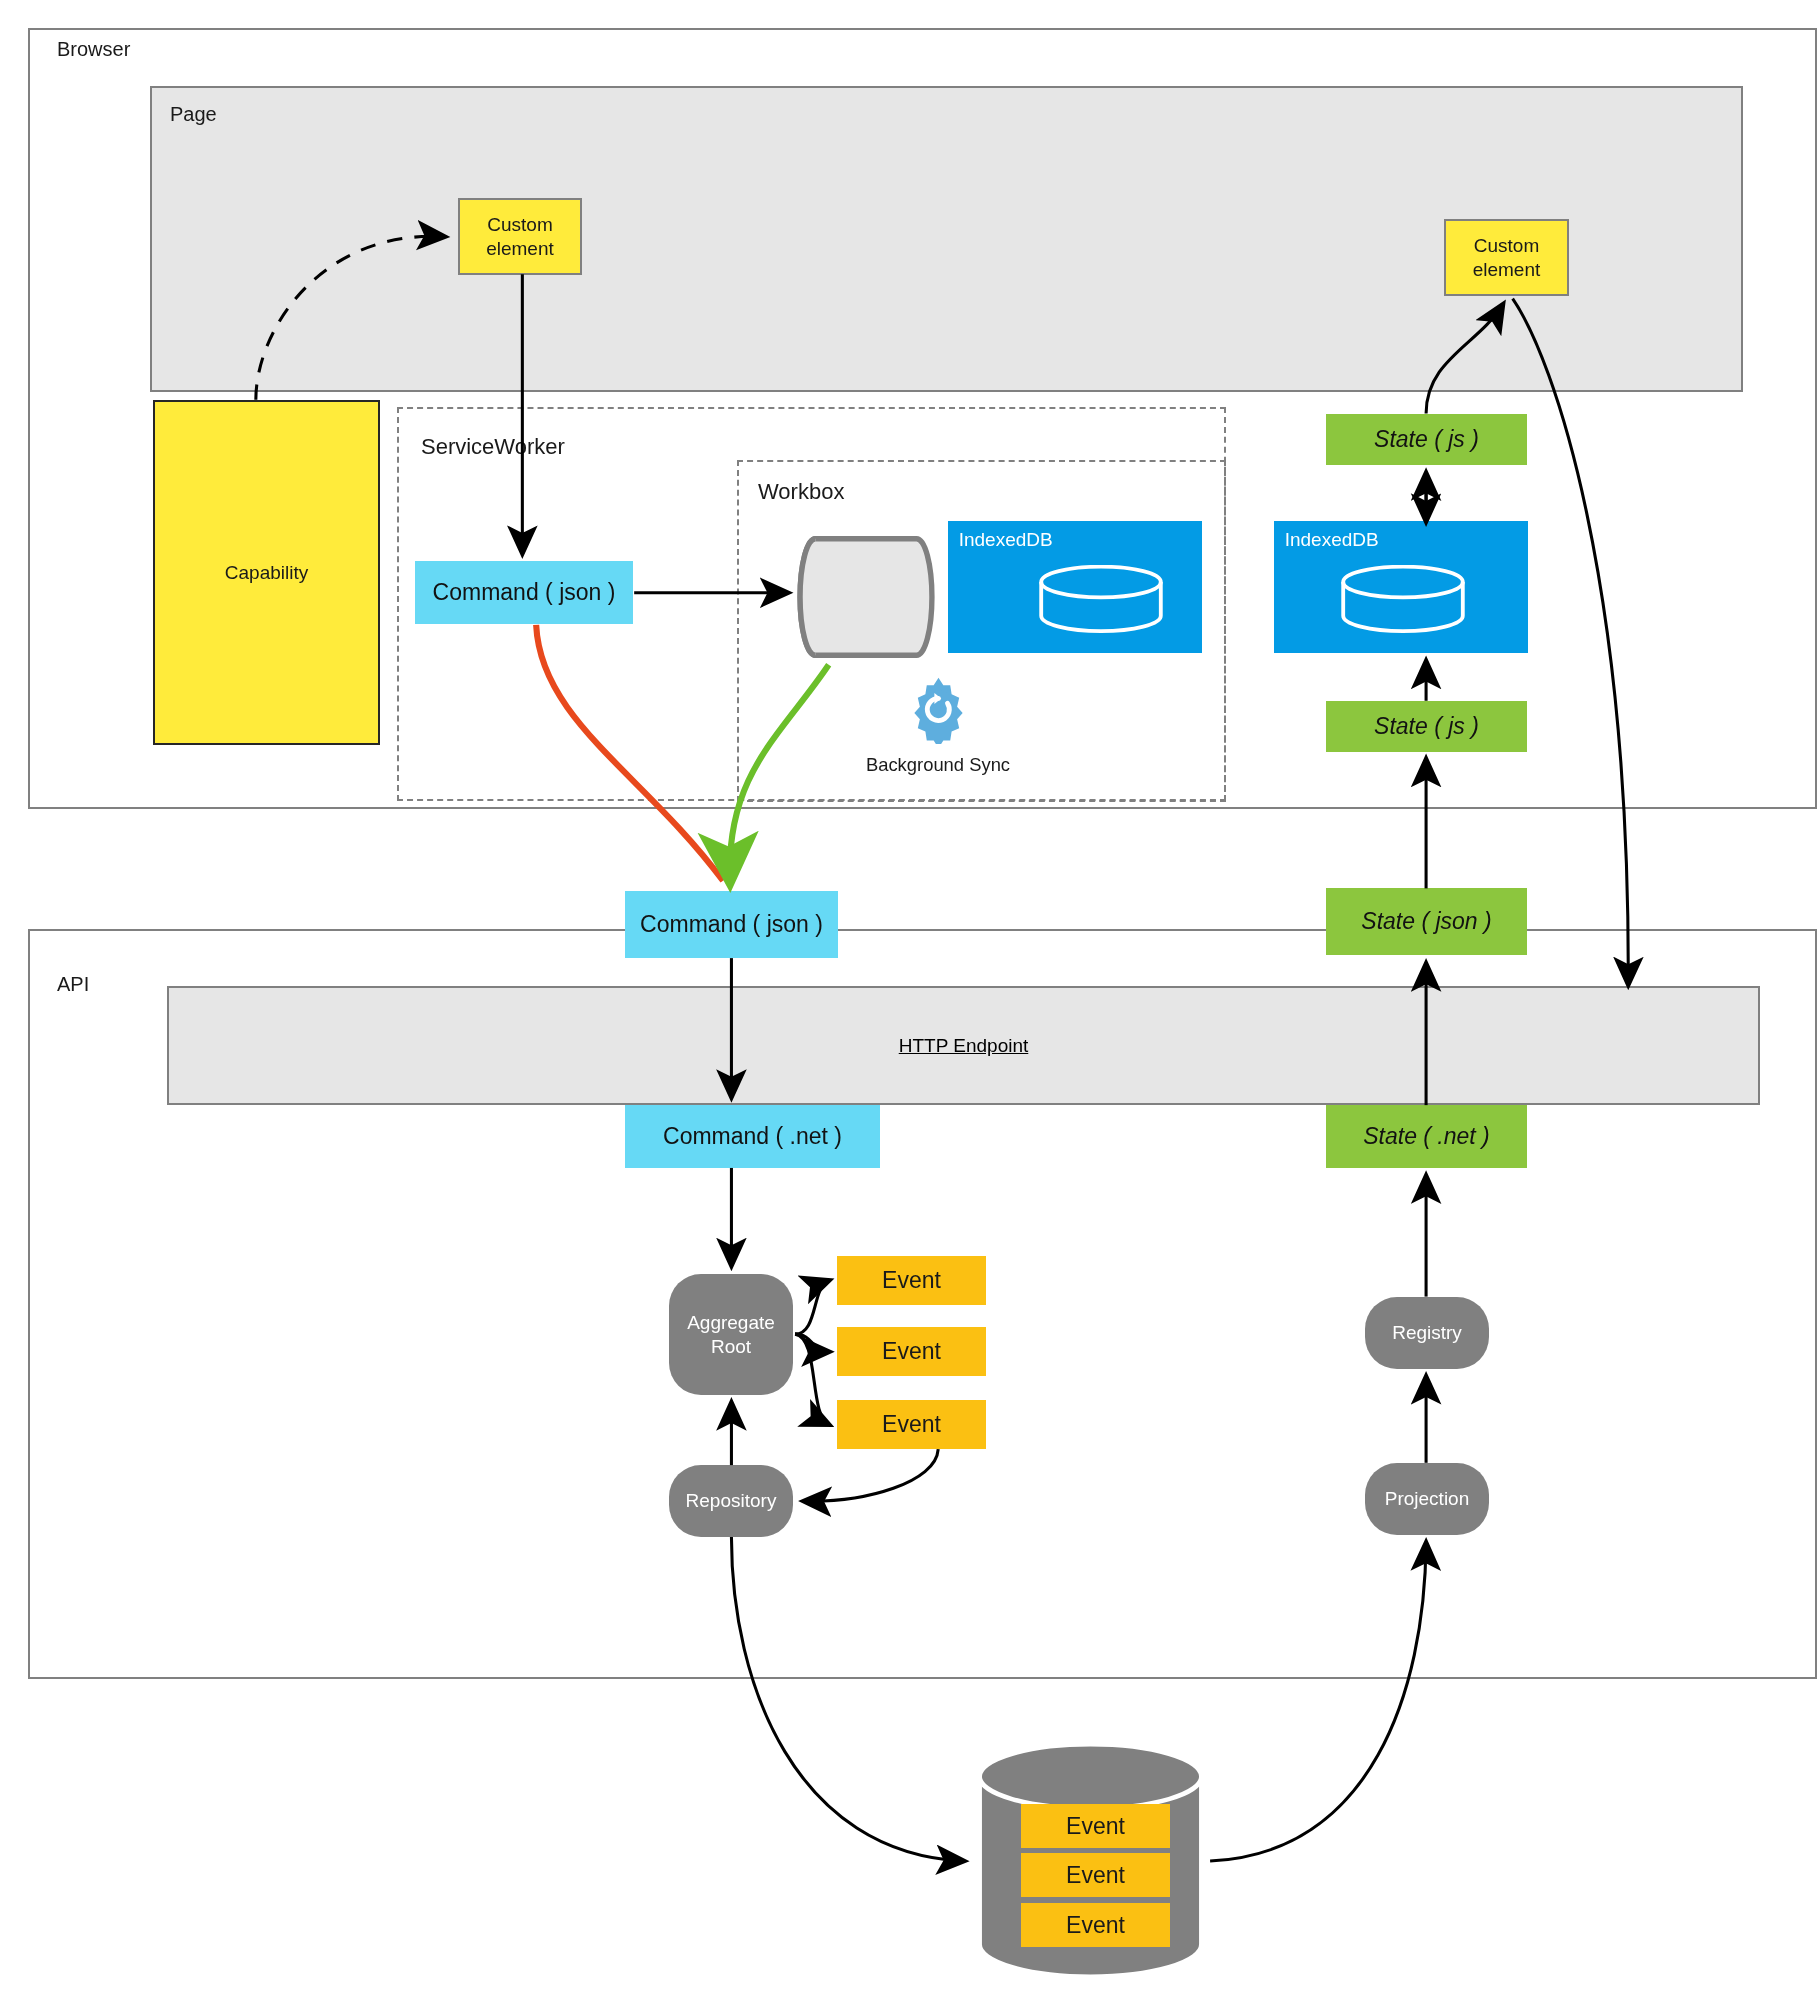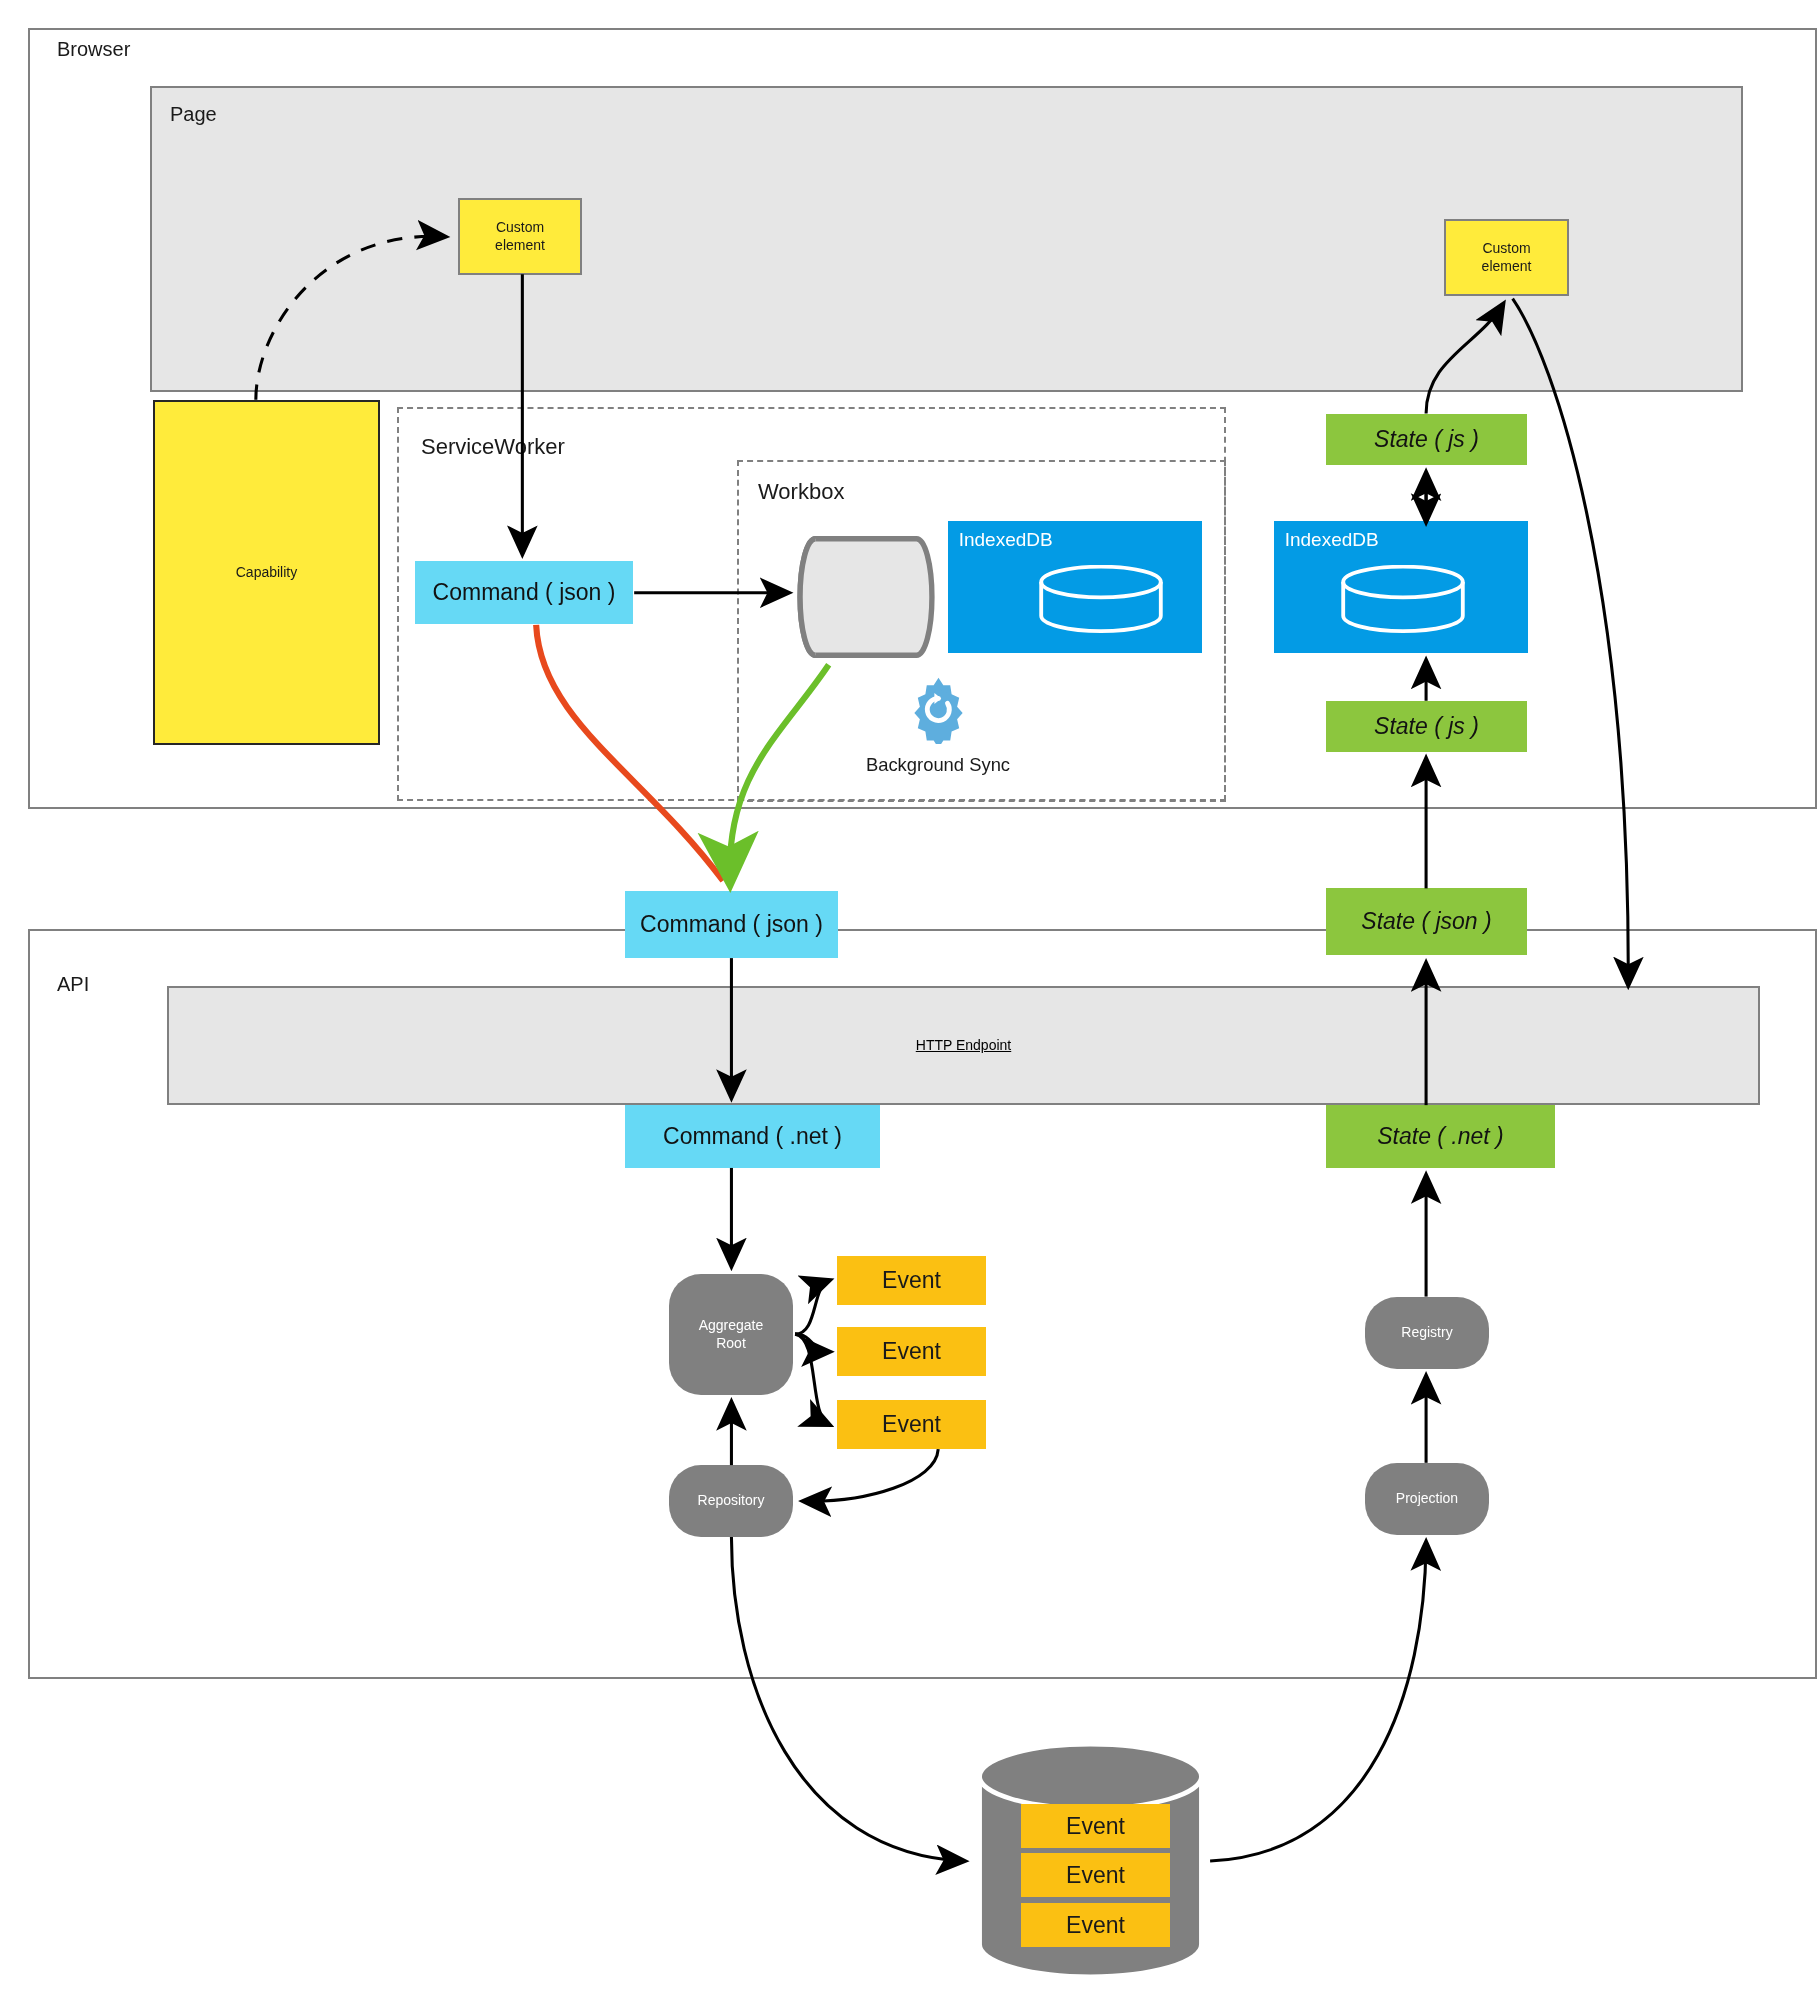--- a/index.html
+++ b/index.html
@@ -15,21 +15,21 @@
   .yellow-plain{background:#ffeb3b;border:2.3px solid #262626;color:#1a1a1a;}
   .cyan{background:#66d9f5;color:#121212;}
   .green{background:#8cc63e;color:#121212;font-style:italic;}
   .gray-node{background:#808080;color:#ffffff;border-radius:32px;}
   .amber{background:#fbc012;color:#1a1a1a;}
   .idb{background:#039be5;color:#ffffff;text-align:center;}
   .idb-label{position:absolute;left:10.7px;top:7.7px;font-size:19px;color:#ffffff;}
   .dashbox{border:2.3px dashed #808080;background:transparent;}
   .dash-label{font-size:22px;color:#1a1a1a;}
   .fs30{font-size:23px;}
-  .fs27{font-size:14px;}
+  .fs27{font-size:19px;}
   .caption{font-size:18.4px;color:#1a1a1a;text-align:center;}
   svg.overlay{position:absolute;left:0;top:0;width:1819px;height:2015px;pointer-events:none;}
 </style>
 </head>
 <body>
 
 <div id="stage">
 
   <div class="abs zone" style="left:27.6px;top:27.6px;width:1789px;height:781px;"></div>
   <div class="abs zone-label" style="left:57px;top:38px;">Browser</div>
@@ -114,21 +114,21 @@
   </div>
 
   <div class="abs node green fs30" style="left:1326px;top:888px;width:201px;height:67px;">
     <span>State ( json )</span>
   </div>
 
   <div class="abs node cyan fs30" style="left:625px;top:1105px;width:255px;height:63px;">
     <span>Command ( .net )</span>
   </div>
 
-  <div class="abs node green fs30" style="left:1326px;top:1105px;width:229px;height:63px;">
+  <div class="abs node green fs30" style="left:1326px;top:1105px;width:201px;height:63px;">
     <span>State ( .net )</span>
   </div>
 
   <div class="abs node gray-node fs27" style="left:669px;top:1274px;width:124px;height:121px;flex-direction:column;">
     <span>Aggregate</span>
     <span>Root</span>
   </div>
 
   <div class="abs node gray-node fs27" style="left:669px;top:1465px;width:124px;height:72px;">
     <span>Repository</span>

